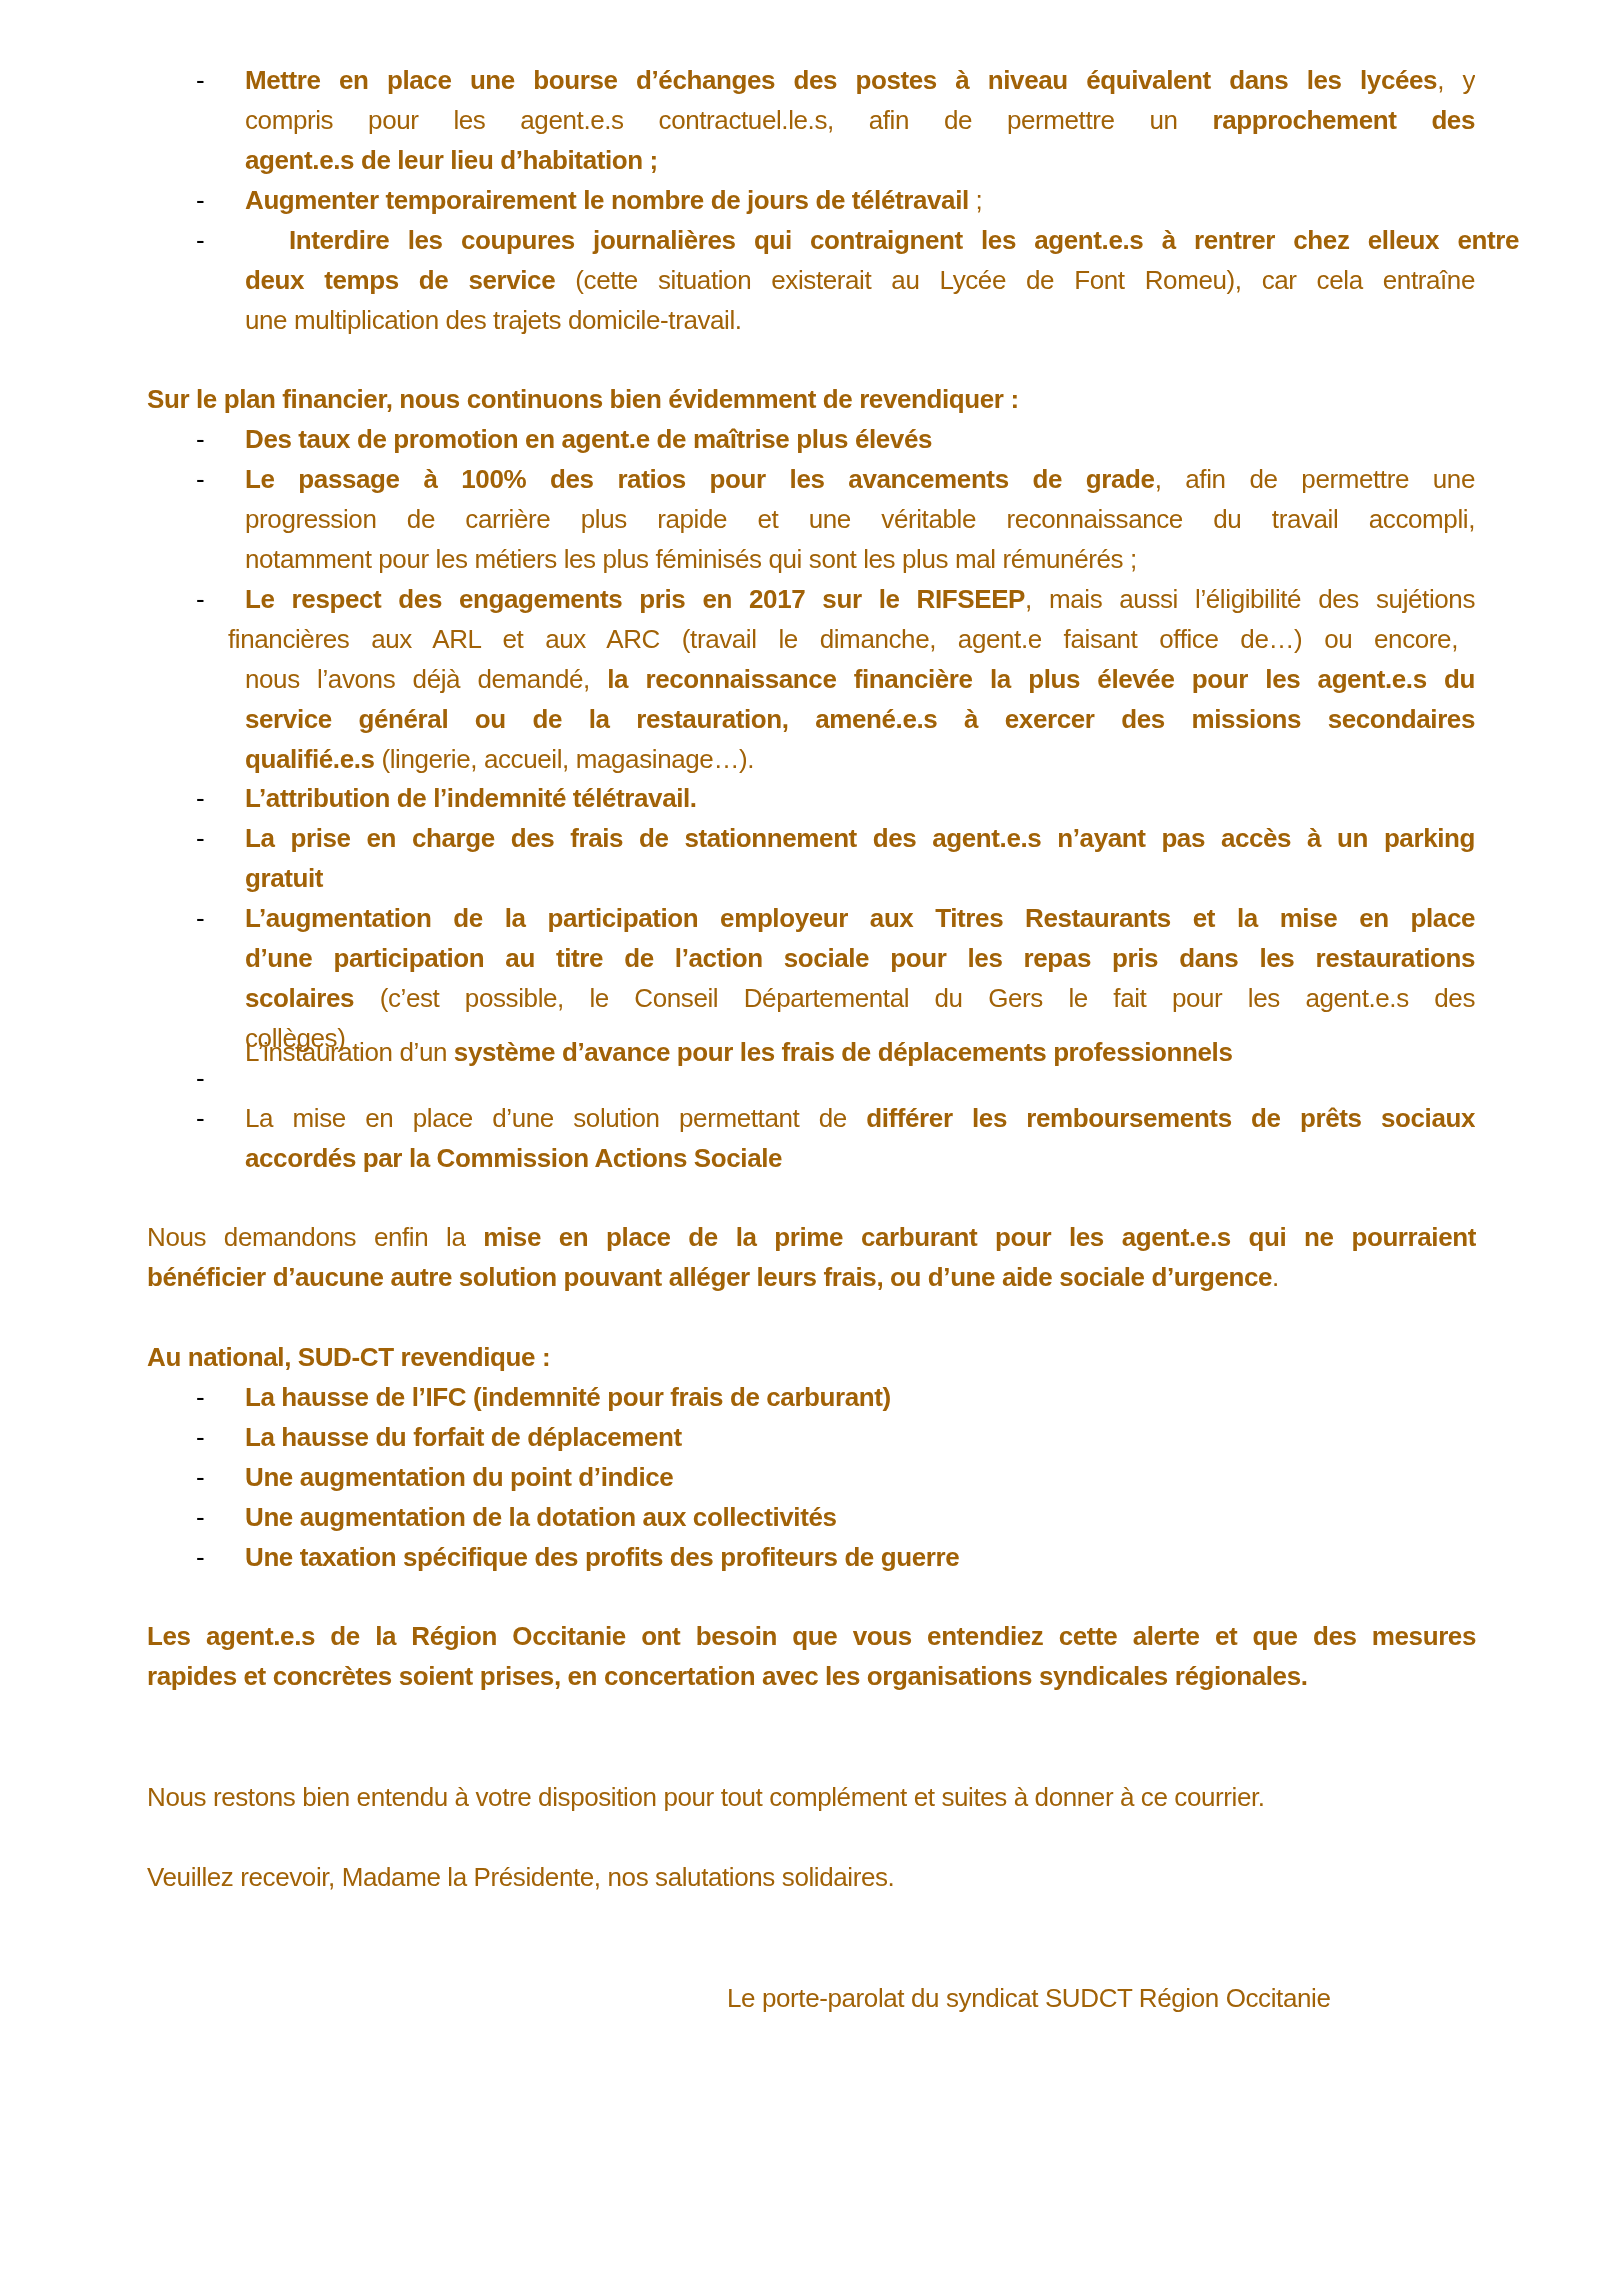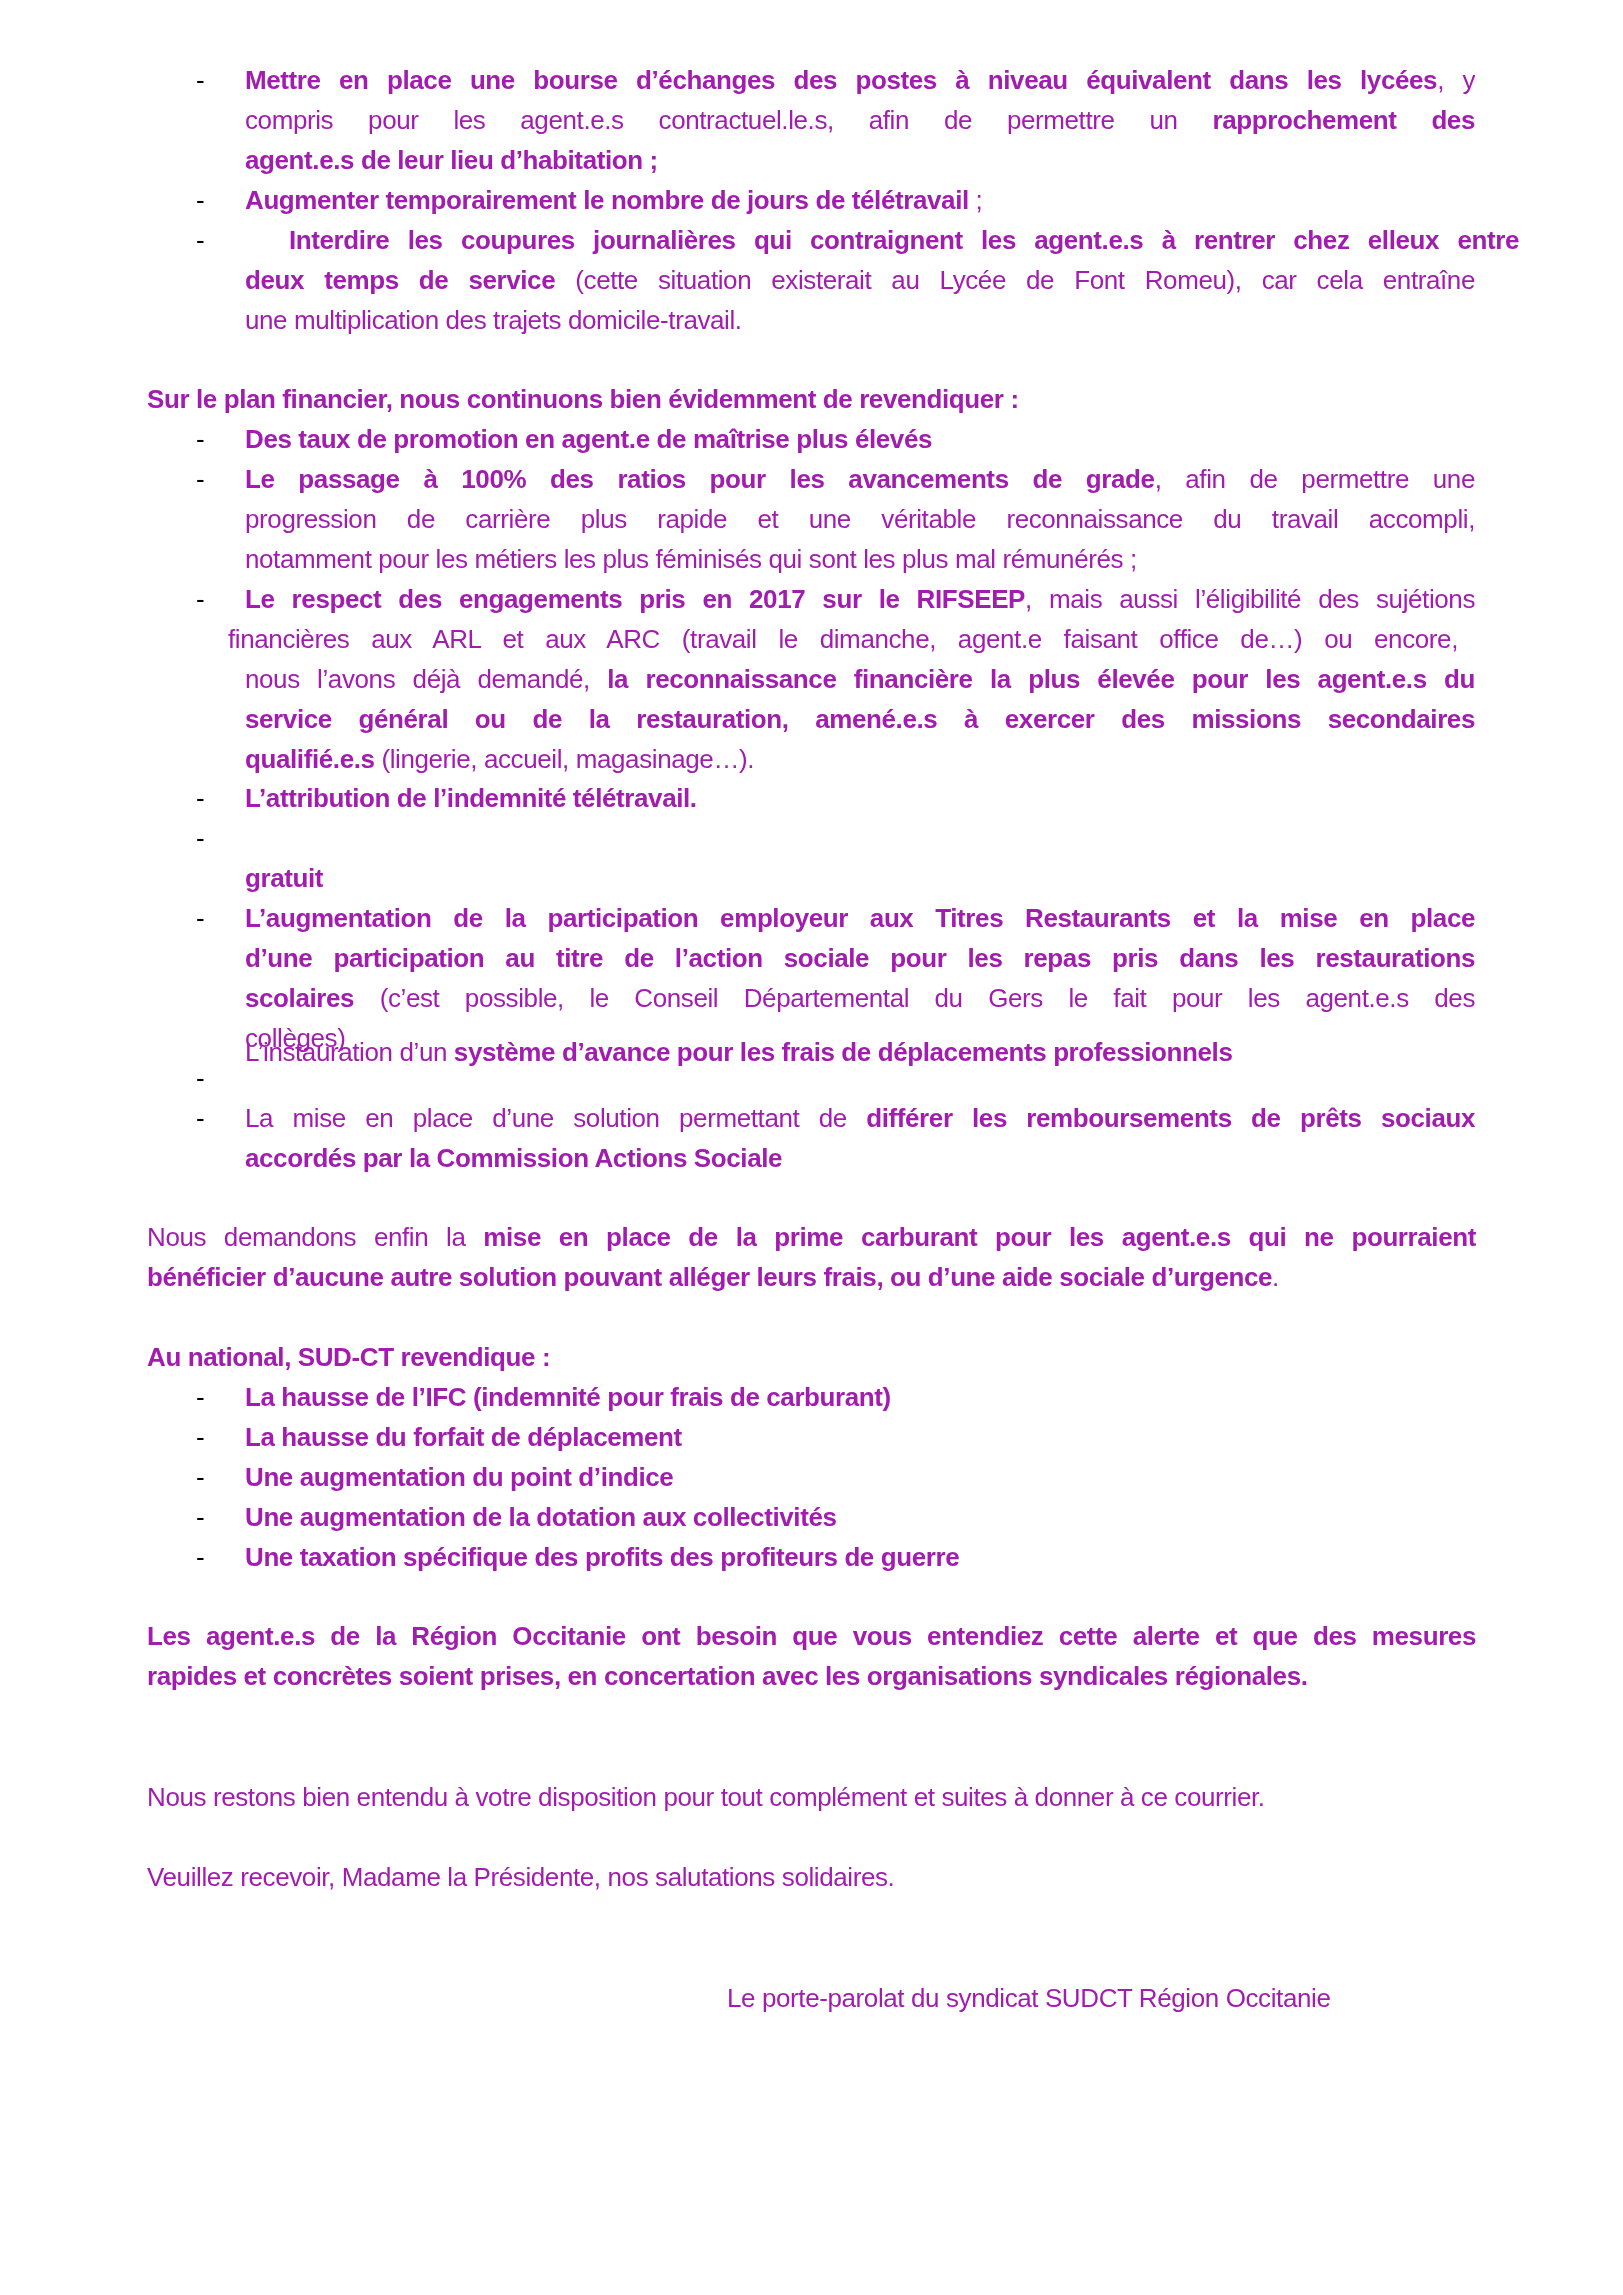--- a/index.html
+++ b/index.html
@@ -8,21 +8,21 @@
     position: absolute; left: 0; top: 0; width: 1623px; height: 2295px;
     background: #ffffff; color: #000000;
     font-family: "Liberation Sans", sans-serif;
   }
   .line {
     position: absolute;
     font-size: 26px;
     line-height: 40px;
     height: 40px;
     white-space: nowrap;
-    color: #a21caf;
+    color: #a16207;
     letter-spacing: -0.4px;
   }
   .line.just {
     text-align: justify;
     text-align-last: justify;
     white-space: normal;
     overflow: hidden;
   }
   .b { font-weight: bold; }
   .dash {
@@ -63,20 +63,21 @@
   <div class="line just" style="left:245px;top:579px;width:1230px;"><span class="b">Le respect des engagements pris en 2017 sur le RIFSEEP</span><span>, mais aussi l’éligibilité des sujétions</span></div>
   <div class="line just" style="left:228px;top:619px;width:1230px;"><span>financières aux ARL et aux ARC (travail le dimanche, agent.e faisant office de…) ou encore,</span></div>
   <div class="line just" style="left:245px;top:659px;width:1230px;"><span>nous l’avons déjà demandé, </span><span class="b">la reconnaissance financière la plus élevée pour les agent.e.s du</span></div>
   <div class="line just" style="left:245px;top:699px;width:1230px;"><span class="b">service général ou de la restauration, amené.e.s à exercer des missions secondaires</span></div>
   <div class="line" style="left:245px;top:739px;"><span class="b">qualifié.e.s</span><span> (lingerie, accueil, magasinage…).</span></div>
 
   <span class="dash" style="left:196px;top:778px;">-</span>
   <div class="line" style="left:245px;top:778px;"><span class="b">L’attribution de l’indemnité télétravail.</span></div>
 
   <span class="dash" style="left:196px;top:818px;">-</span>
+  <div class="line just" style="left:245px;top:818px;width:1230px;"><span class="b">La prise en charge des frais de stationnement des agent.e.s n’ayant pas accès à un parking</span></div>
   <div class="line" style="left:245px;top:858px;"><span class="b">gratuit</span></div>
 
   <span class="dash" style="left:196px;top:898px;">-</span>
   <div class="line just" style="left:245px;top:898px;width:1230px;"><span class="b">L’augmentation de la participation employeur aux Titres Restaurants et la mise en place</span></div>
   <div class="line just" style="left:245px;top:938px;width:1230px;"><span class="b">d’une participation au titre de l’action sociale pour les repas pris dans les restaurations</span></div>
   <div class="line just" style="left:245px;top:978px;width:1230px;"><span class="b">scolaires</span><span> (c’est possible, le Conseil Départemental du Gers le fait pour les agent.e.s des</span></div>
   <div class="line" style="left:245px;top:1018px;"><span>collèges)</span></div>
 
   <span class="dash" style="left:196px;top:1058px;">-</span>
   <div class="line" style="left:245px;top:1032px;"><span>L’instauration d’un </span><span class="b">système d’avance pour les frais de déplacements professionnels</span></div>

